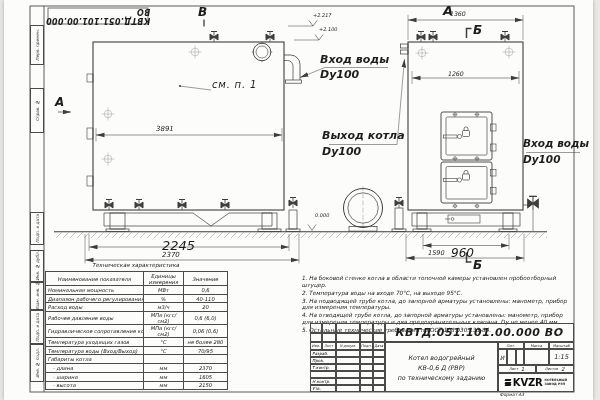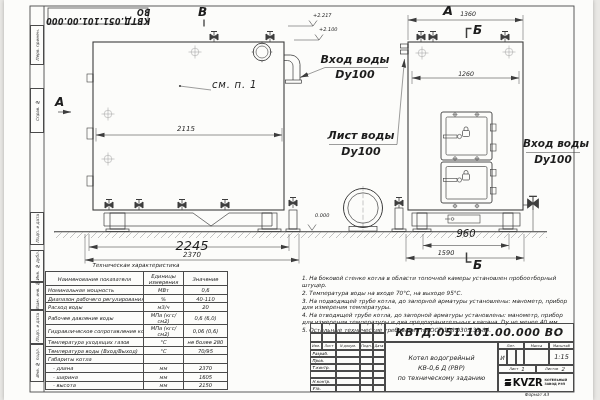--- a/index.html
+++ b/index.html
@@ -1,20 +1,20 @@
 <!DOCTYPE html>
 <html><head>
 <meta charset="utf-8">
 <style>
   html,body{margin:0;padding:0;width:600px;height:400px;overflow:hidden;background:#e9e8e5;}
   .sheet{position:absolute;inset:0;font-family:"DejaVu Sans",sans-serif;}
   .paper{position:absolute;left:4px;top:0;width:589px;height:400px;background:#fcfcfa;box-shadow:0 0 4px rgba(0,0,0,.25);}
   svg.line{position:absolute;left:0;top:0;width:600px;height:400px;pointer-events:none;}
   .lbl{position:absolute;font-style:italic;color:#1d1d1d;white-space:nowrap;line-height:1;}
-  .ctr{text-align:center;}
+  .ctr{}
   .mcell{position:absolute;left:30px;width:14px;border:0.55px solid #4a4a4a;box-sizing:border-box;display:flex;align-items:center;justify-content:center;}
   .mcell span{writing-mode:vertical-rl;transform:rotate(180deg);font:italic 4.2px "DejaVu Sans",sans-serif;white-space:nowrap;color:#333;}
   .stamp{position:absolute;left:48px;top:8px;width:100px;height:16px;display:flex;align-items:center;justify-content:center;transform:rotate(180deg);font:italic bold 8px "DejaVu Sans",sans-serif;letter-spacing:.3px;color:#1d1d1d;}
   .notes{position:absolute;left:302px;top:275px;width:272px;font:italic 5.7px/1.14 "DejaVu Sans",sans-serif;color:#222;}
   .note{margin-bottom:1.5px;}
   .ttitle{position:absolute;left:45px;top:262px;width:182px;text-align:center;font:italic 5.6px "DejaVu Sans",sans-serif;color:#222;}
   table.tech{position:absolute;left:45px;top:271px;width:182px;border-collapse:collapse;table-layout:fixed;font:italic 5.2px "DejaVu Sans",sans-serif;color:#222;}
   .tech th,.tech td{border:0.55px solid #4a4a4a;padding:0 2px;height:8.7px;overflow:hidden;box-sizing:border-box;font-weight:normal;}
   .tech th{height:14px;text-align:center;}
   .tech td.tn{text-align:left;white-space:pre;}
@@ -229,37 +229,37 @@
     </div>
   <div class="mcell" style="top:344px;height:38px">
       <span>Инв. № подл.</span>
     </div>
 
   <div class="stamp">КВТД.051.101.00.000 ВО</div>
 
   <div class="lbl" style="left:198px;top:6px;font-size:12px;font-weight:600">В</div>
   <div class="lbl" style="left:55px;top:96px;font-size:12px;font-weight:600">А</div>
   <div class="lbl" style="left:212px;top:80px;font-size:10px;letter-spacing:.8px">см. п. 1</div>
-  <div class="lbl ctr" style="left:156px;top:126px;width:60px;font-size:7px">2115</div>
+  <div class="lbl ctr" style="left:156px;top:126px;width:60px;font-size:7px">3891</div>
   <div class="lbl" style="left:313px;top:12.5px;font-size:5px">+2.217</div>
   <div class="lbl" style="left:319px;top:27px;font-size:5px">+2.100</div>
   <div class="lbl ctr" style="left:320px;top:53.5px;width:70px;font-size:11px;font-weight:600">Вход воды</div>
   <div class="lbl ctr" style="left:320px;top:69px;width:70px;font-size:11px;font-weight:600">Dy100</div>
-  <div class="lbl ctr" style="left:322px;top:130px;width:78px;font-size:11px;font-weight:600">Лист воды</div>
+  <div class="lbl ctr" style="left:322px;top:130px;width:78px;font-size:11px;font-weight:600">Выход котла</div>
   <div class="lbl ctr" style="left:322px;top:146px;width:78px;font-size:11px;font-weight:600">Dy100</div>
   <div class="lbl" style="left:315px;top:212.5px;font-size:5px">0.000</div>
   <div class="lbl ctr" style="left:162px;top:239px;width:60px;font-size:13px">2245</div>
   <div class="lbl ctr" style="left:162px;top:252px;width:60px;font-size:7px">2370</div>
   <div class="lbl" style="left:443px;top:4px;font-size:13px;font-weight:600">А</div>
   <div class="lbl ctr" style="left:450px;top:10.5px;width:36px;font-size:6.2px">1360</div>
   <div class="lbl" style="left:473px;top:24px;font-size:12px;font-weight:600">Б</div>
   <div class="lbl ctr" style="left:448px;top:70.5px;width:36px;font-size:6.2px">1260</div>
   <div class="lbl ctr" style="left:523px;top:137.5px;width:60px;font-size:10.5px;font-weight:600">Вход воды</div>
   <div class="lbl ctr" style="left:523px;top:154px;width:60px;font-size:10.5px;font-weight:600">Dy100</div>
-  <div class="lbl ctr" style="left:451px;top:229px;width:30px;font-size:10px">960</div>
+  <div class="lbl ctr" style="left:451px;top:247px;width:30px;font-size:12px">960</div>
   <div class="lbl ctr" style="left:428px;top:249.5px;width:36px;font-size:6.5px">1590</div>
   <div class="lbl" style="left:473px;top:259px;font-size:12px;font-weight:600">Б</div>
 
   <div class="notes">
 
   <div class="note">1.  На боковой стенке котла в области топочной камеры установлен пробоотборный штуцер.</div>
       <div class="note">2.  Температура воды на входе 70°С, на выходе 95°С.</div>
       <div class="note">3.  На подводящей трубе котла, до запорной арматуры установлены: манометр, прибор для измерения температуры.</div>
       <div class="note">4.  На отводящей трубе котла, до запорной арматуры установлены: манометр, прибор для измерения температуры и два предохранительных клапана. Dу не менее 40 мм.</div>
       <div class="note">5.  Остальные технические требования по ОСТ 108.030.133-84.</div>

